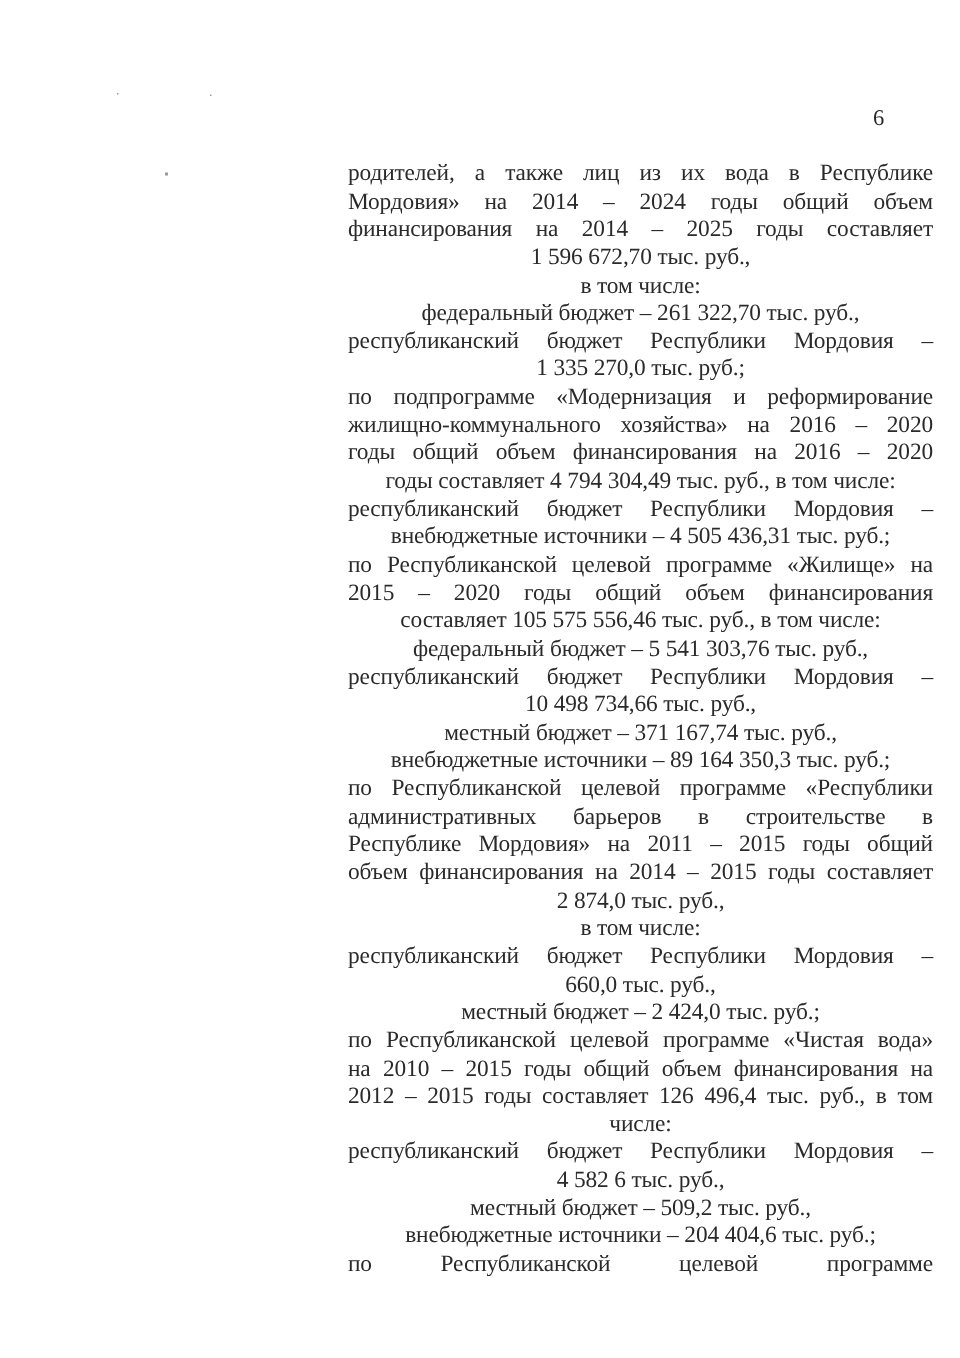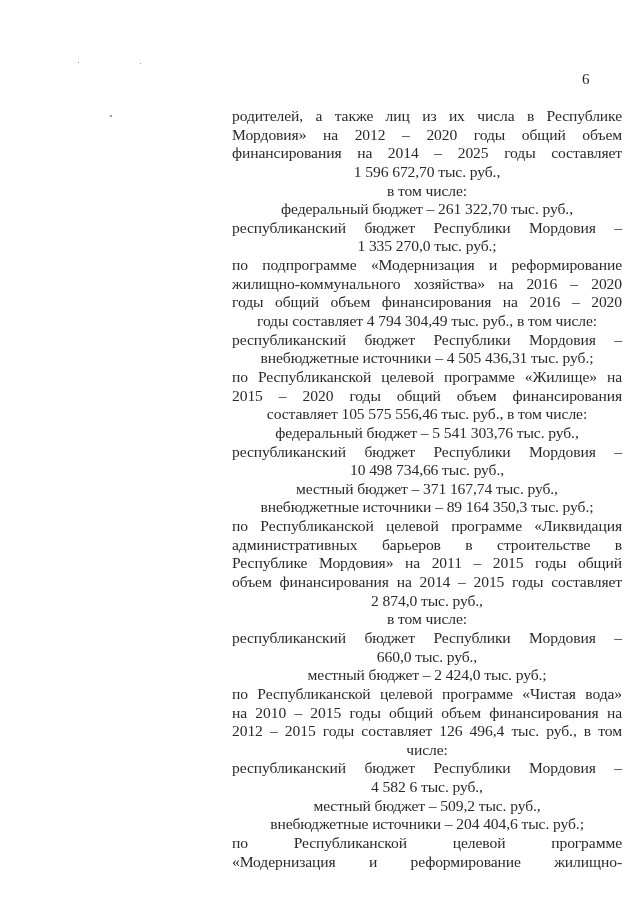--- a/index.html
+++ b/index.html
@@ -52,54 +52,53 @@
 </head>
 <body>
 
 <div class="page-number">6</div>
 
 <div class="speck" style="left:78px;top:62px;"></div>
 <div class="speck" style="left:140px;top:63px;"></div>
 <div class="speck" style="left:110px;top:115px;width:2px;height:2px;"></div>
 
 <div class="body-text" id="body-text">
-    <span class="line justify">родителей, а также лиц из их числа в Республике</span>
-    <span class="line justify">Мордовия» на 2012 – 2020 годы общий объем</span>
+    <span class="line justify">родителей, а также лиц из их вода в Республике</span>
+    <span class="line justify">Мордовия» на 2014 – 2024 годы общий объем</span>
     <span class="line justify">финансирования на 2014 – 2025 годы составляет</span>
     <span class="line">1 596 672,70 тыс. руб.,</span>
     <span class="line">в том числе:</span>
     <span class="line">федеральный бюджет – 261 322,70 тыс. руб.,</span>
     <span class="line justify">республиканский бюджет Республики Мордовия –</span>
     <span class="line">1 335 270,0 тыс. руб.;</span>
     <span class="line justify">по подпрограмме «Модернизация и реформирование</span>
     <span class="line justify">жилищно-коммунального хозяйства» на 2016 – 2020</span>
     <span class="line justify">годы общий объем финансирования на 2016 – 2020</span>
     <span class="line">годы составляет 4 794 304,49 тыс. руб., в том числе:</span>
     <span class="line justify">республиканский бюджет Республики Мордовия –</span>
     <span class="line">внебюджетные источники – 4 505 436,31 тыс. руб.;</span>
     <span class="line justify">по Республиканской целевой программе «Жилище» на</span>
     <span class="line justify">2015 – 2020 годы общий объем финансирования</span>
     <span class="line">составляет 105 575 556,46 тыс. руб., в том числе:</span>
     <span class="line">федеральный бюджет – 5 541 303,76 тыс. руб.,</span>
     <span class="line justify">республиканский бюджет Республики Мордовия –</span>
     <span class="line">10 498 734,66 тыс. руб.,</span>
     <span class="line">местный бюджет – 371 167,74 тыс. руб.,</span>
     <span class="line">внебюджетные источники – 89 164 350,3 тыс. руб.;</span>
-    <span class="line justify">по Республиканской целевой программе «Ликвидация</span>
+    <span class="line justify">по Республиканской целевой программе «Республики</span>
     <span class="line justify">административных барьеров в строительстве в</span>
     <span class="line justify">Республике Мордовия» на 2011 – 2015 годы общий</span>
     <span class="line justify">объем финансирования на 2014 – 2015 годы составляет</span>
     <span class="line">2 874,0 тыс. руб.,</span>
     <span class="line">в том числе:</span>
     <span class="line justify">республиканский бюджет Республики Мордовия –</span>
     <span class="line">660,0 тыс. руб.,</span>
     <span class="line">местный бюджет – 2 424,0 тыс. руб.;</span>
     <span class="line justify">по Республиканской целевой программе «Чистая вода»</span>
     <span class="line justify">на 2010 – 2015 годы общий объем финансирования на</span>
     <span class="line justify">2012 – 2015 годы составляет 126 496,4 тыс. руб., в том</span>
     <span class="line">числе:</span>
     <span class="line justify">республиканский бюджет Республики Мордовия –</span>
     <span class="line">4 582 6 тыс. руб.,</span>
     <span class="line">местный бюджет – 509,2 тыс. руб.,</span>
     <span class="line">внебюджетные источники – 204 404,6 тыс. руб.;</span>
     <span class="line justify">по Республиканской целевой программе</span>
-    <span class="line justify">«Модернизация и реформирование жилищно-</span>
   </div>
 
 </body></html>

